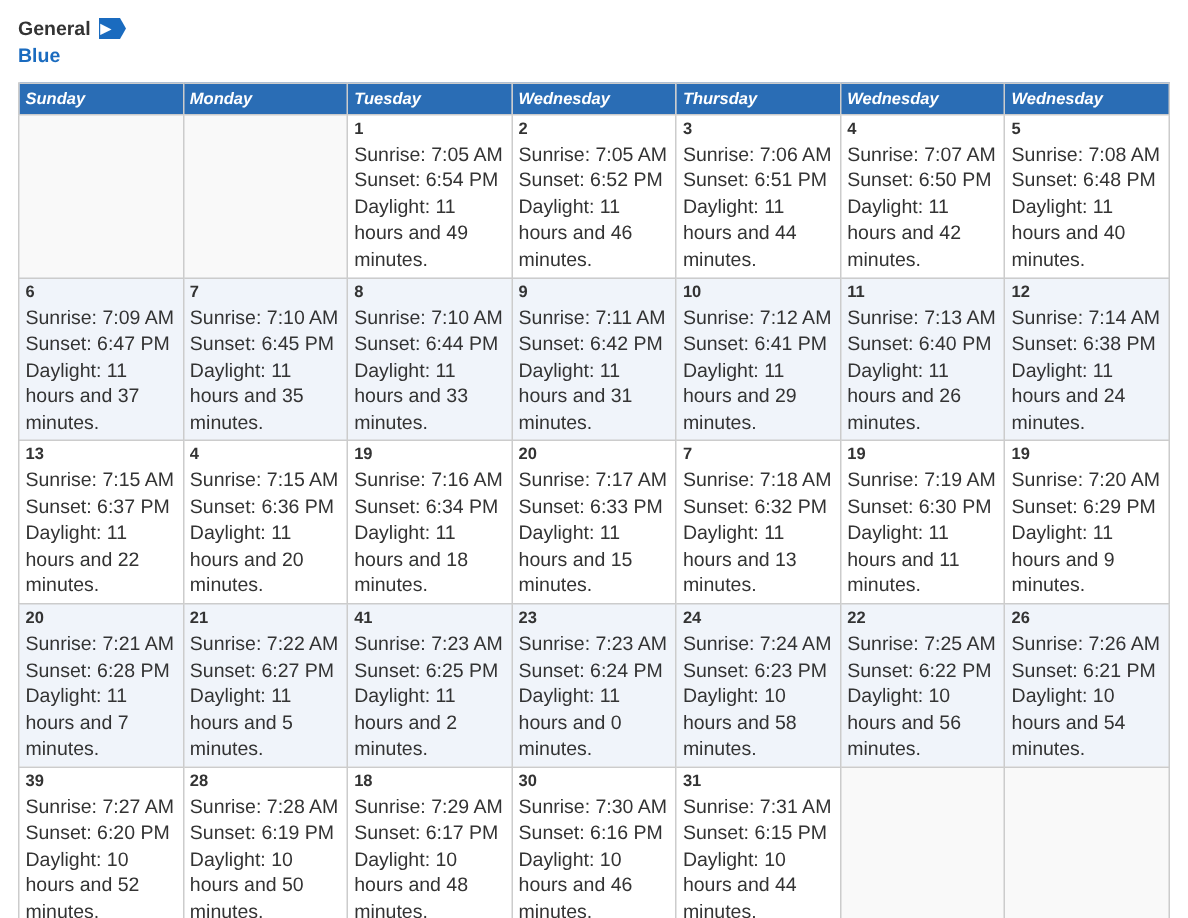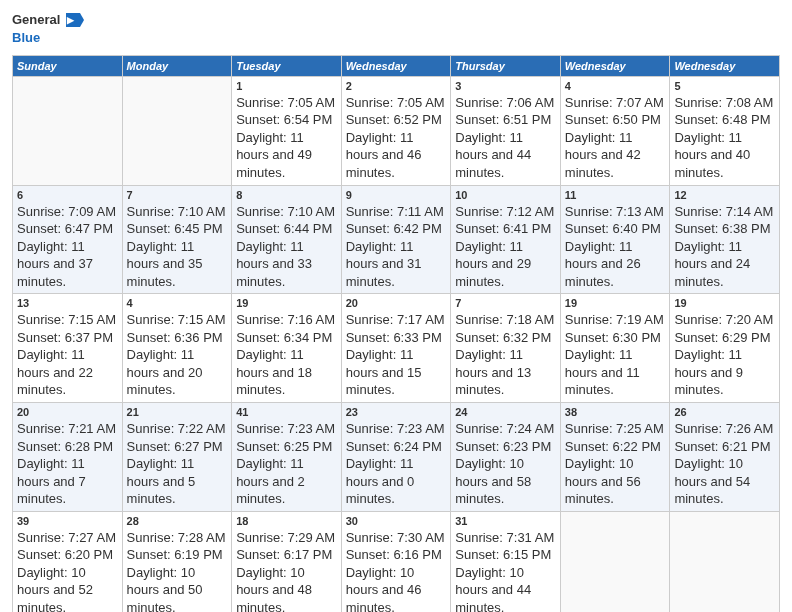--- a/index.html
+++ b/index.html
@@ -219,21 +219,21 @@
           </td>
           <td>
             <div class="day-number">23</div>
             <div class="cell-text">Sunrise: 7:23 AM<br>Sunset: 6:24 PM<br>Daylight: 11 hours and 0 minutes.</div>
           </td>
           <td>
             <div class="day-number">24</div>
             <div class="cell-text">Sunrise: 7:24 AM<br>Sunset: 6:23 PM<br>Daylight: 10 hours and 58 minutes.</div>
           </td>
           <td>
-            <div class="day-number">38</div>
+            <div class="day-number">22</div>
             <div class="cell-text">Sunrise: 7:25 AM<br>Sunset: 6:22 PM<br>Daylight: 10 hours and 56 minutes.</div>
           </td>
           <td>
             <div class="day-number">26</div>
             <div class="cell-text">Sunrise: 7:26 AM<br>Sunset: 6:21 PM<br>Daylight: 10 hours and 54 minutes.</div>
           </td>
         </tr>
         <tr>
           <td>
             <div class="day-number">39</div>

